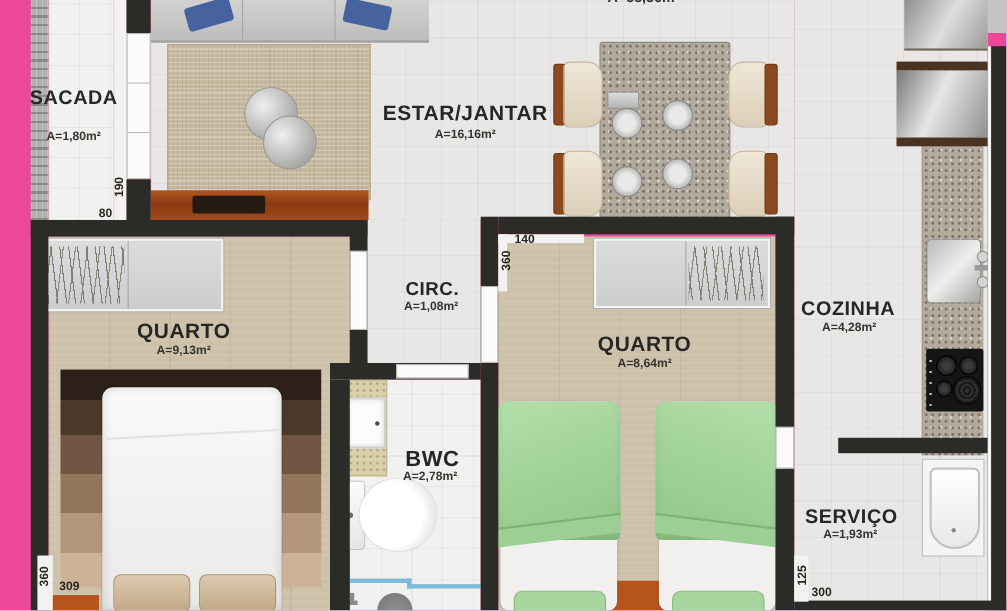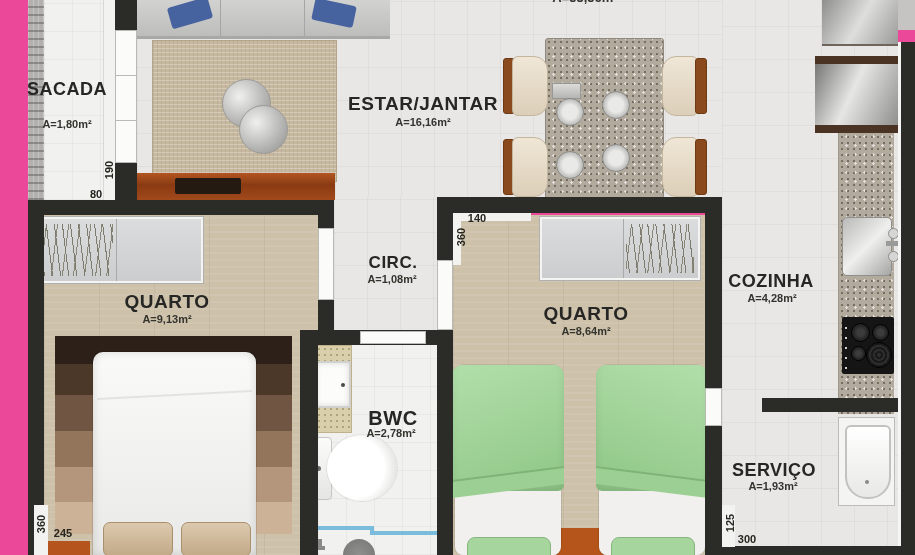--- a/index.html
+++ b/index.html
@@ -226,17 +226,17 @@
   <div class="room-area" style="left:391px;top:433px;">A=2,78m²</div>
 
   <div class="room-name" style="left:774px;top:470px;font-size:18px;text-align:right;">SERVIÇO</div>
   <div class="room-area" style="left:773px;top:486px;">A=1,93m²</div>
 
   <div class="dim vert" style="left:109px;top:170px;">190</div>
   <div class="dim" style="left:96px;top:194px;">80</div>
   <div class="dim" style="left:477px;top:218px;">140</div>
   <div class="dim vert" style="left:461px;top:237px;">360</div>
   <div class="dim vert" style="left:41px;top:524px;">360</div>
-  <div class="dim" style="left:63px;top:533px;">245</div>
+  <div class="dim" style="left:63px;top:533px;">309</div>
   <div class="dim vert" style="left:730px;top:523px;">125</div>
   <div class="dim" style="left:747px;top:539px;">300</div>
 
 </div>
 
 </body></html>

